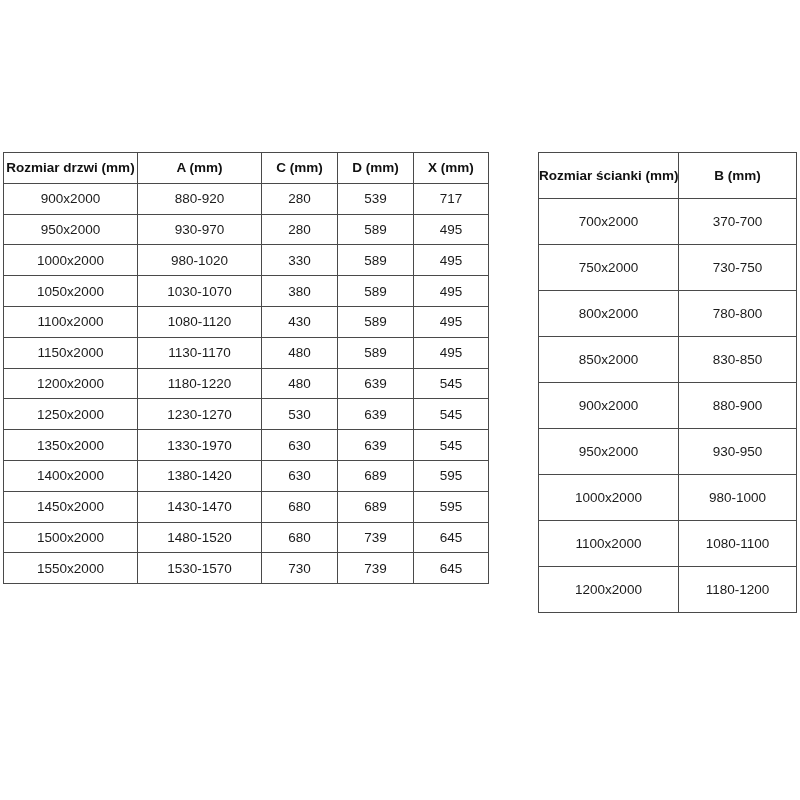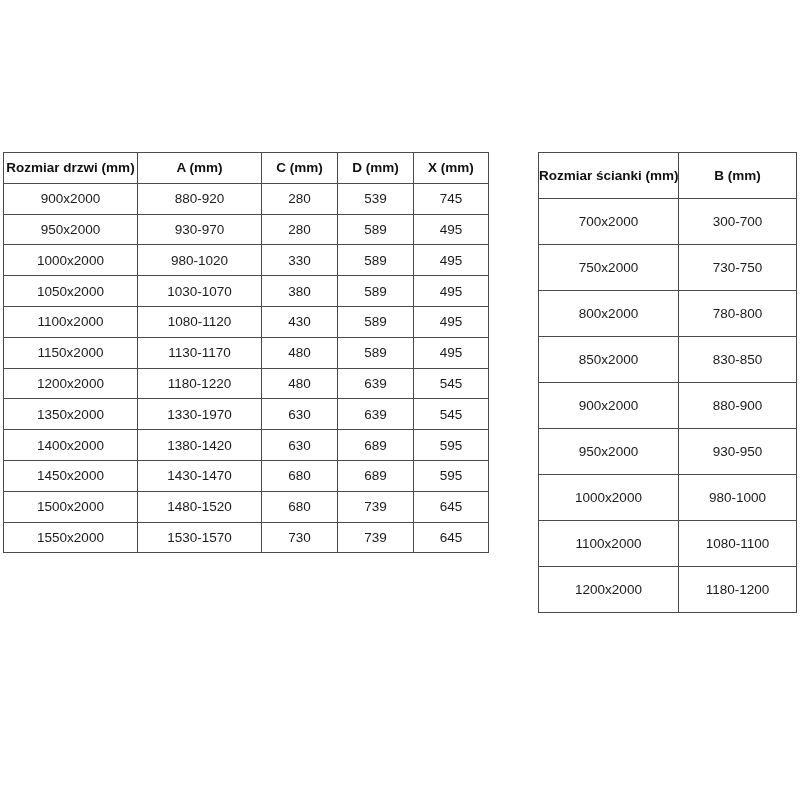--- a/index.html
+++ b/index.html
@@ -76,21 +76,21 @@
         <th>D (mm)</th>
         <th>X (mm)</th>
       </tr>
     </thead>
     <tbody>
       <tr>
         <td>900x2000</td>
         <td>880-920</td>
         <td>280</td>
         <td>539</td>
-        <td>745</td>
+        <td>717</td>
       </tr>
       <tr>
         <td>950x2000</td>
         <td>930-970</td>
         <td>280</td>
         <td>589</td>
         <td>495</td>
       </tr>
       <tr>
         <td>1000x2000</td>
@@ -121,20 +121,27 @@
         <td>495</td>
       </tr>
       <tr>
         <td>1200x2000</td>
         <td>1180-1220</td>
         <td>480</td>
         <td>639</td>
         <td>545</td>
       </tr>
       <tr>
+        <td>1250x2000</td>
+        <td>1230-1270</td>
+        <td>530</td>
+        <td>639</td>
+        <td>545</td>
+      </tr>
+      <tr>
         <td>1350x2000</td>
         <td>1330-1970</td>
         <td>630</td>
         <td>639</td>
         <td>545</td>
       </tr>
       <tr>
         <td>1400x2000</td>
         <td>1380-1420</td>
         <td>630</td>
@@ -172,21 +179,21 @@
     </colgroup>
 <thead>
       <tr>
         <th>Rozmiar ścianki (mm)</th>
         <th>B (mm)</th>
       </tr>
     </thead>
     <tbody>
       <tr>
         <td>700x2000</td>
-        <td>300-700</td>
+        <td>370-700</td>
       </tr>
       <tr>
         <td>750x2000</td>
         <td>730-750</td>
       </tr>
       <tr>
         <td>800x2000</td>
         <td>780-800</td>
       </tr>
       <tr>

